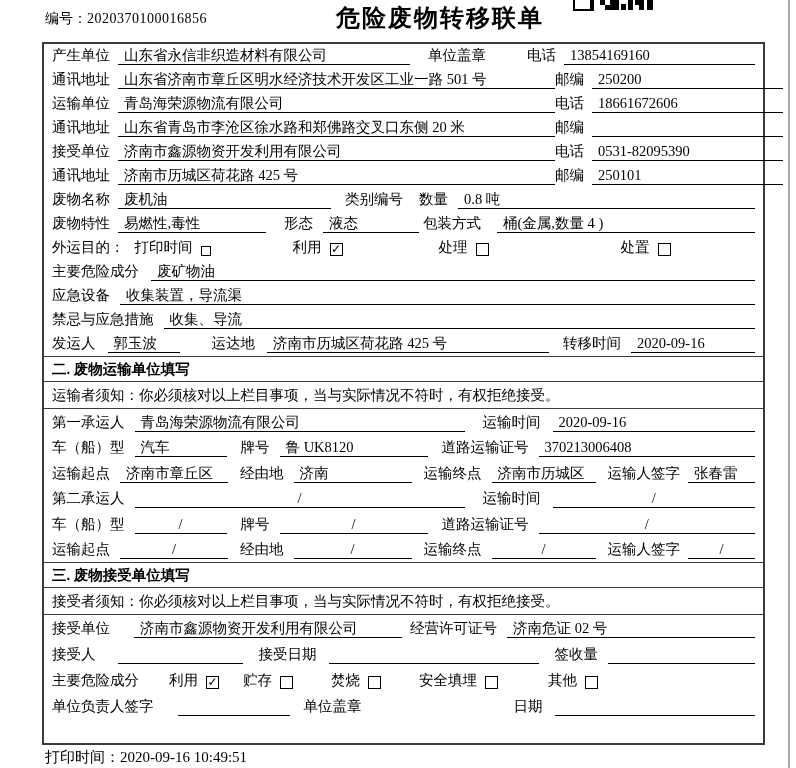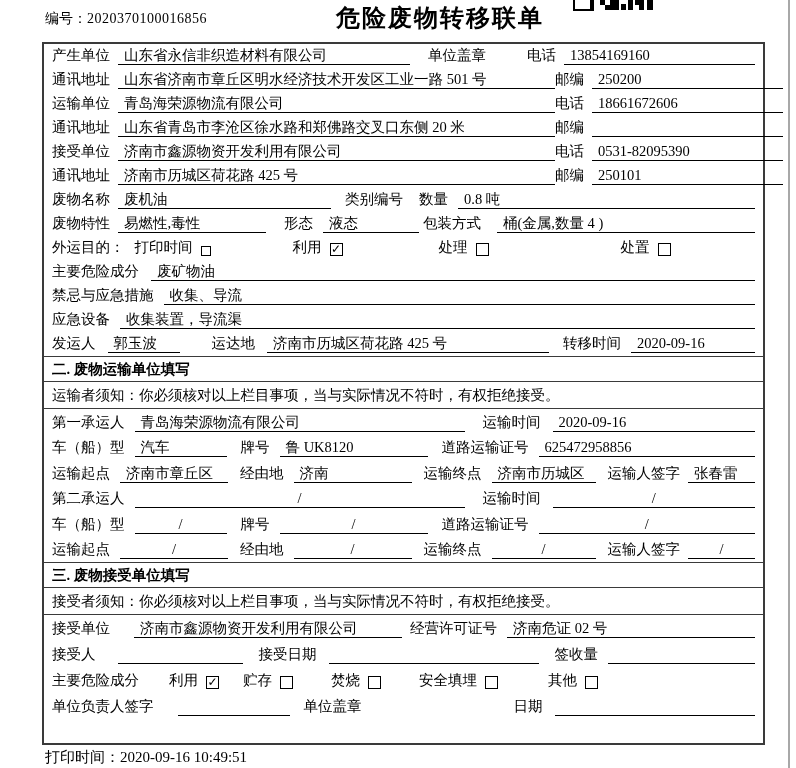--- a/index.html
+++ b/index.html
@@ -165,27 +165,27 @@
       <span class="lbl" style="margin-left:132px">处置</span>
       <span class="cb"></span>
     </div>
 
     <div class="row">
       <span class="lbl" style="margin-right:12px">主要危险成分</span>
       <span class="u fill">废矿物油</span>
     </div>
 
     <div class="row">
+      <span class="lbl" style="margin-right:10px">应急设备</span>
+      <span class="u fill">收集装置，导流渠</span>
+    </div>
+
+    <div class="row">
       <span class="lbl" style="margin-right:10px">禁忌与应急措施</span>
       <span class="u fill">收集、导流</span>
-    </div>
-
-    <div class="row">
-      <span class="lbl" style="margin-right:10px">应急设备</span>
-      <span class="u fill">收集装置，导流渠</span>
     </div>
 
     <div class="row">
       <span class="lbl" style="margin-right:12px">发运人</span>
       <span class="u" style="width:72px">郭玉波</span>
       <span class="lbl" style="margin-left:32px">运达地</span>
       <span class="u" style="width:282px;margin-left:12px">济南市历城区荷花路 425 号</span>
       <span class="lbl" style="margin-left:14px">转移时间</span>
       <span class="u fill" style="margin-left:10px">2020-09-16</span>
     </div>
@@ -199,21 +199,21 @@
       <span class="lbl" style="margin-left:18px">运输时间</span>
       <span class="u fill" style="margin-left:12px">2020-09-16</span>
     </div>
 
     <div class="row r255">
       <span class="lbl" style="margin-right:10px">车（船）型</span>
       <span class="u" style="width:92px">汽车</span>
       <span class="lbl" style="margin-left:14px">牌号</span>
       <span class="u" style="width:148px;margin-left:10px">鲁 UK8120</span>
       <span class="lbl" style="margin-left:14px">道路运输证号</span>
-      <span class="u fill" style="margin-left:10px">625472958856</span>
+      <span class="u fill" style="margin-left:10px">370213006408</span>
     </div>
 
     <div class="row r255">
       <span class="lbl" style="margin-right:10px">运输起点</span>
       <span class="u" style="width:108px">济南市章丘区</span>
       <span class="lbl" style="margin-left:12px">经由地</span>
       <span class="u" style="width:118px;margin-left:10px">济南</span>
       <span class="lbl" style="margin-left:12px">运输终点</span>
       <span class="u" style="width:104px;margin-left:10px">济南市历城区</span>
       <span class="lbl" style="margin-left:12px">运输人签字</span>

